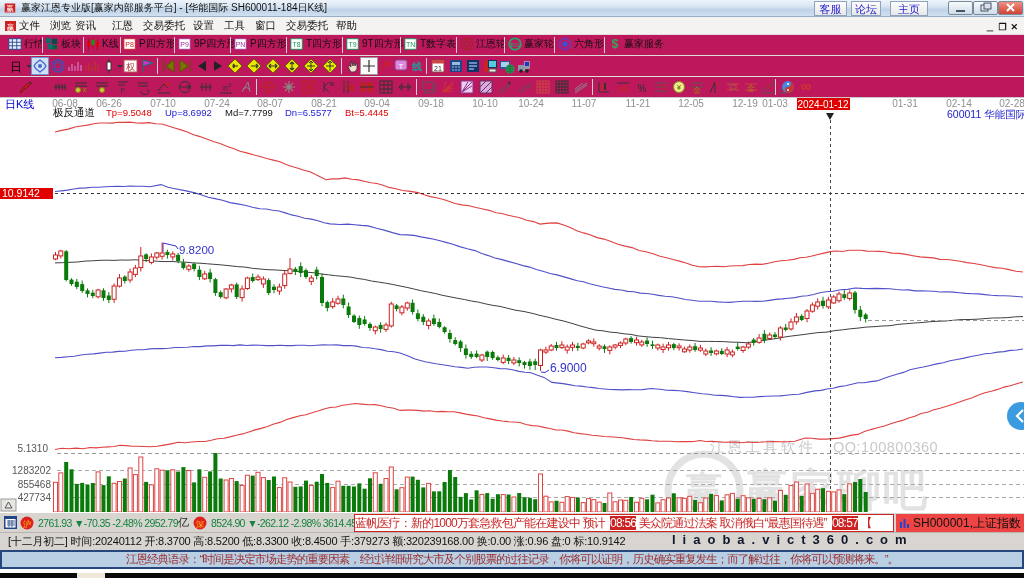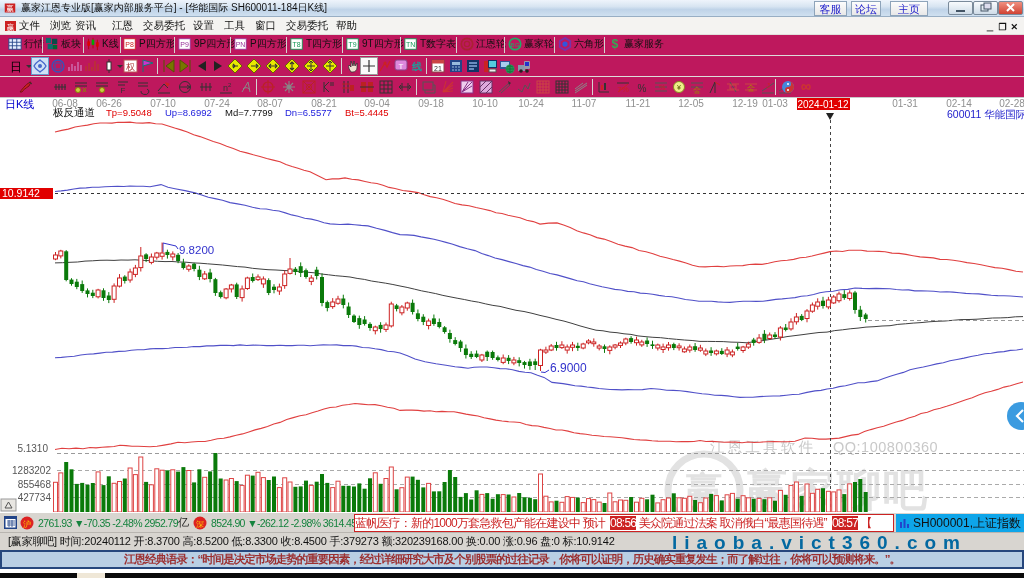--- a/index.html
+++ b/index.html
@@ -16,21 +16,21 @@
 .tb3 { height:21px; border-bottom:1px solid #c8c8c8; }
 .titem { position:absolute; top:2px; display:inline-flex; align-items:center; }
 .tlabel { margin-left:2px; white-space:nowrap; }
 .tsep { position:absolute; top:2px; width:1px; height:16px; background:#d4d3d1; }
 .ai { position:absolute; top:2px; display:inline-flex; }
 .ai.sel { background:#cfe0f5; outline:1px solid #6699cc; }
 .ai.selbox { outline:1px solid #999; background:#fafafa; }
 .chart { position:relative; width:1024px; height:414px; background:#fff; }
 .statusA { height:20px; background:#d8d5d0; border-top:1px solid #fff; display:flex; align-items:center; font-size:12px; position:relative; }
 .statusB { height:18px; background:#d8d5d0; display:flex; align-items:center; font-size:12px; color:#111; border-top:1px solid #b8b5b0; position:relative; }
-.quote { height:19px; background:#b9cfe4; border:2px solid #26477d; font-size:11.5px; color:#9c3030; text-align:center; line-height:14px; font-weight:bold; letter-spacing:-1px; }
+.quote { height:19px; background:#b9cfe4; border:2px solid #26477d; font-size:11.5px; color:#9c3030; text-align:center; line-height:14px; font-weight:normal; letter-spacing:-1px; }
 .taskbar { height:10px; background:#fff; position:relative; }
 .taskbar .bar { position:absolute; left:0; right:0; top:4px; height:6px; background:#0a0a0a; }
 .taskbar .notch { position:absolute; left:77px; width:28px; top:4px; height:6px; background:#efe7d7; }
 </style></head>
 <body>
 <div class="titlebar">
  <svg class="logo" viewBox="0 0 16 16">
       <rect x="1" y="2" width="14" height="12" fill="#c22"></rect>
       <text x="8" y="12" font-size="10" fill="#fff" text-anchor="middle">赢</text>
     </svg>
@@ -1220,27 +1220,27 @@
       <text x="7" y="10.5" font-size="8" fill="#ffcc00" text-anchor="middle">沪</text>
     </svg>
  <span style="color:#15833e;font-size:10.5px;letter-spacing:-0.6px">2761.93 ▼-70.35 -2.48% 2952.79</span>
     <span style="color:#222;font-size:11px">亿</span>
  <svg width="14" height="14" style="margin:0 4px">
       <circle cx="7" cy="7" r="6.5" fill="#dd2222"></circle>
       <text x="7" y="10.5" font-size="8" fill="#ffcc00" text-anchor="middle">深</text>
     </svg>
  <span style="color:#15833e;font-size:10.5px;letter-spacing:-0.6px">8524.90 ▼-262.12 -2.98% 3614.45</span>
  <div style="position:absolute;left:354px;top:1px;height:18px;width:540px;background:#fff;border:1px solid #cc2222;color:#cc2222;font-size:12px;letter-spacing:-0.8px;line-height:16px;white-space:nowrap;overflow:hidden">蓝帆医疗：新的1000万套急救包产能在建设中 预计&nbsp;&nbsp;<span style="background:#cc2222;color:#fff">08:56</span>&nbsp;美众院通过法案 取消俄白“最惠国待遇”&nbsp;&nbsp;<span style="background:#cc2222;color:#fff">08:57</span>&nbsp;【</div>
- <div style="position:absolute;right:0;top:1px;height:18px;width:128px;background:#0ea5e9;font-size:12px;color:#111;display:flex;align-items:center">
+ <div style="position:absolute;right:0;top:1px;height:18px;width:128px;background:#ef4444;font-size:12px;color:#111;display:flex;align-items:center">
   <svg width="11" height="12" style="margin:0 3px">
         <path d="M2 11 V5 M5.5 11 V2 M9 11 V7" stroke="#2244cc" stroke-width="2"></path>
       </svg>SH000001,上证指数
  </div>
 </div>
 <div class="statusB">
- <span style="position:absolute;left:672px;top:-1px;color:#0369a1;font-size:19px;font-weight:bold;letter-spacing:7px">liaoba.vict360.com</span>
- <span style="margin-left:8px;font-size:11px;letter-spacing:-0.2px;white-space:nowrap">[赢家聊吧] 时间:20240112 开:8.3700 高:8.5200 低:8.3300 收:8.4500 手:379273 额:320239168.00 换:0.00 涨:0.96 盘:0 标:10.9142</span>
+ <span style="position:absolute;left:672px;top:-1px;color:#0f172a;font-size:13px;font-weight:bold;letter-spacing:7px">liaoba.vict360.com</span>
+ <span style="margin-left:8px;font-size:11px;letter-spacing:-0.2px;white-space:nowrap">[十二月初二] 时间:20240112 开:8.3700 高:8.5200 低:8.3300 收:8.4500 手:379273 额:320239168.00 换:0.00 涨:0.96 盘:0 标:10.9142</span>
 </div>
 <div class="quote">江恩经典语录：“时间是决定市场走势的重要因素，经过详细研究大市及个别股票的过往记录，你将可以证明，历史确实重复发生；而了解过往，你将可以预测将来。”。</div>
 <div class="taskbar">
     <div class="bar"></div>
     <div class="notch"></div>
   </div>
 
 </body></html>

